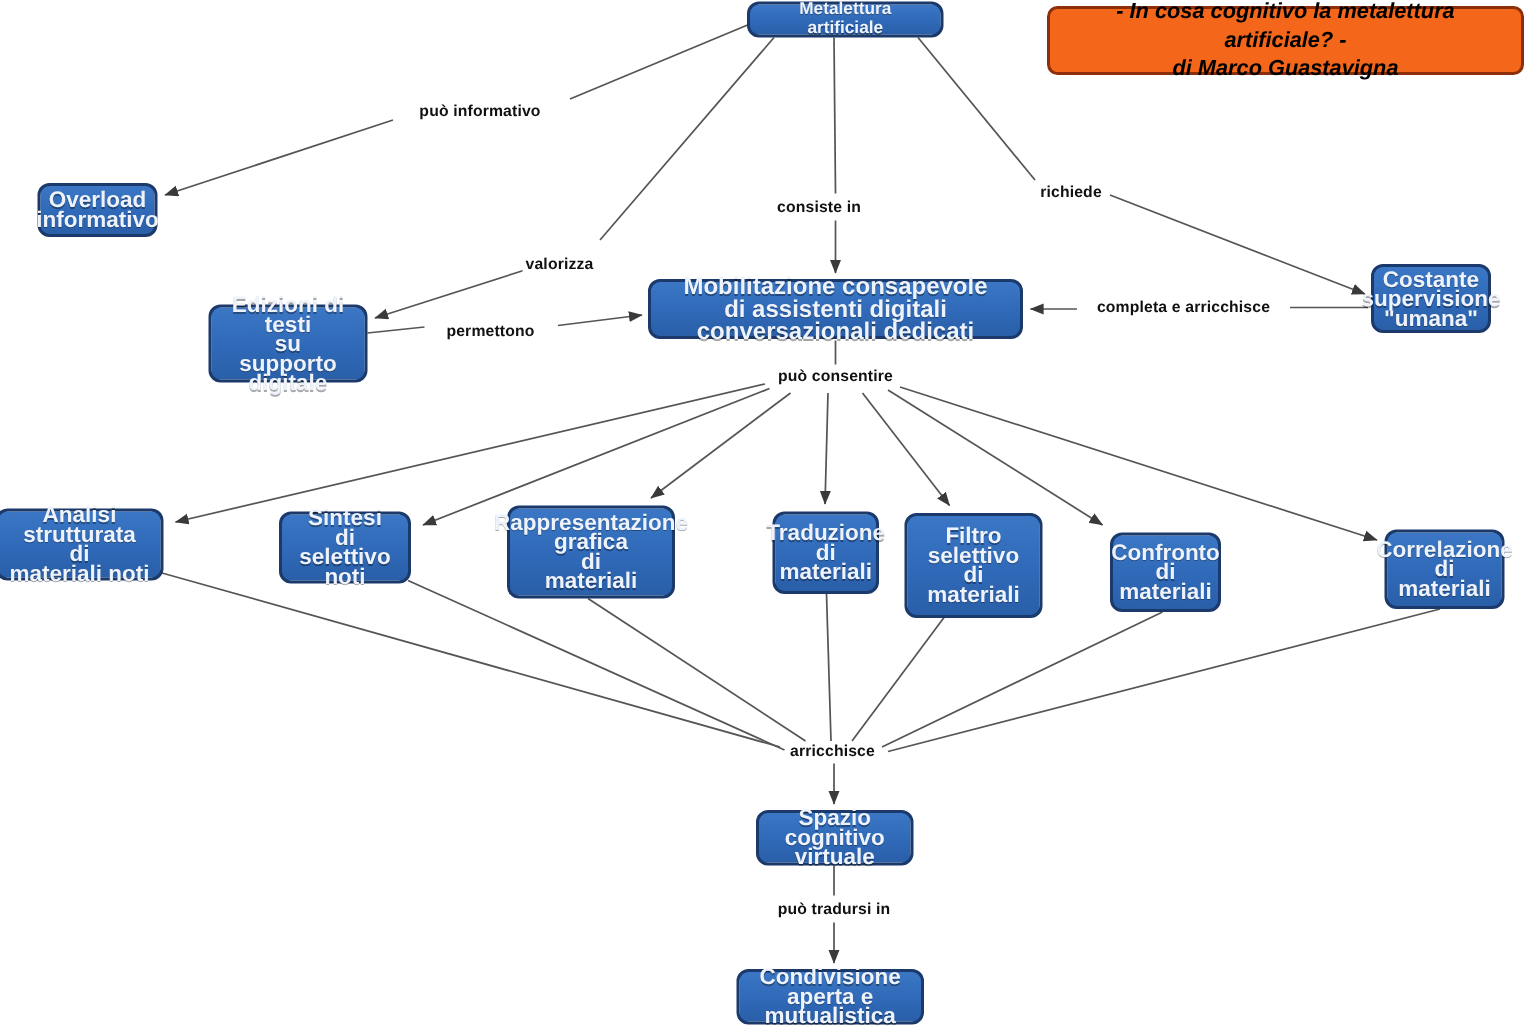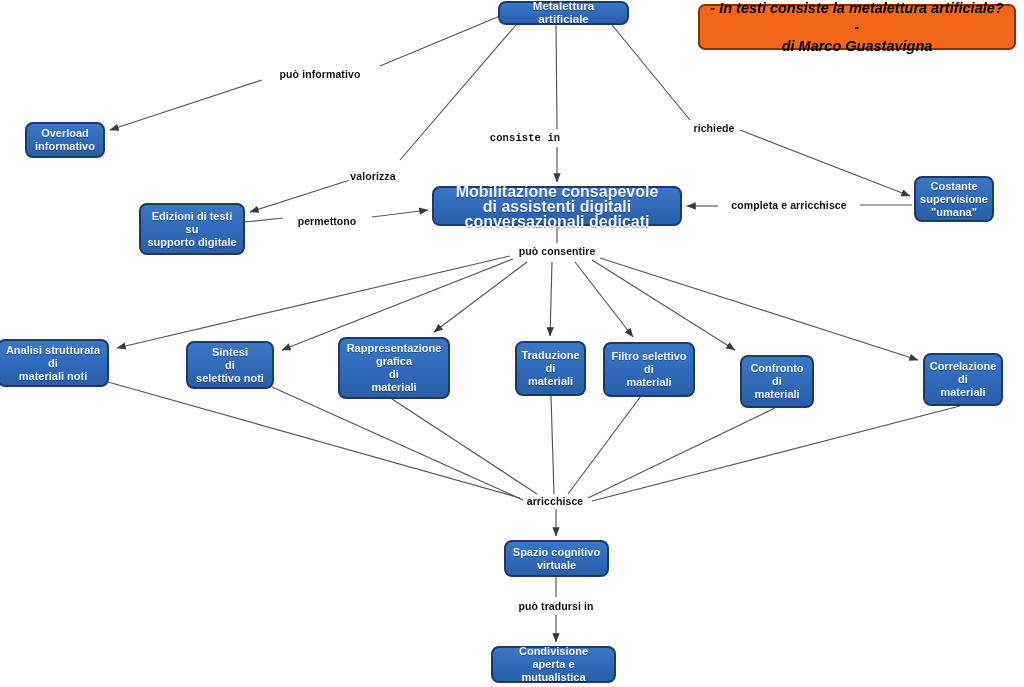--- a/index.html
+++ b/index.html
@@ -15,21 +15,21 @@
   svg#edges{position:absolute;left:0;top:0;width:1024px;height:687px;}
 
   .node{
     position:absolute;
     box-sizing:border-box;
     background:linear-gradient(180deg,#3b77c4 0%,#2f69b8 55%,#2a5fa8 100%);
     border:2px solid #1b3a6b;
     border-radius:8px;
     color:#eef3fb;
     font-weight:bold;
-    font-size:11px;
+    font-size:15px;
     line-height:13px;
     text-align:center;
     display:flex;
     align-items:center;
     justify-content:center;
     padding:3px 6px;
     white-space:pre-line;
     text-shadow:0 1px 0 rgba(0,0,0,.35);
   }
   .node.root{font-size:11.5px;}
@@ -116,21 +116,21 @@
       <path d="M 960,406 L 592,501"></path>
 
       <path d="M 556,509 L 556,536" marker-end="url(#arrow)"></path>
 
       <path d="M 556,577 L 556,597"></path>
       <path d="M 556,615 L 556,642" marker-end="url(#arrow)"></path>
 
     </g>
   </svg>
 
-  <div class="title-box" style="left:698px;top:4px;width:318px;height:46px;">- In testi consiste la metalettura artificiale? -
+  <div class="title-box" style="left:698px;top:4px;width:318px;height:46px;">- In cosa cognitivo la metalettura artificiale? -
 di Marco Guastavigna</div>
 
   <div class="node root" style="left:498px;top:1px;width:131px;height:24px;">Metalettura artificiale</div>
 
   <div class="node" style="left:25px;top:122px;width:80px;height:36px;">Overload
 informativo</div>
 
   <div class="node" style="left:139px;top:203px;width:106px;height:52px;">Edizioni di testi
 su
 supporto digitale</div>
@@ -152,41 +152,41 @@
 
   <div class="node" style="left:338px;top:337px;width:112px;height:62px;">Rappresentazione
 grafica
 di
 materiali</div>
 
   <div class="node" style="left:515px;top:341px;width:71px;height:55px;">Traduzione
 di
 materiali</div>
 
-  <div class="node" style="left:603px;top:342px;width:92px;height:55px;">Filtro selettivo
+  <div class="node" style="left:603px;top:342px;width:92px;height:70px;">Filtro selettivo
 di
 materiali</div>
 
   <div class="node" style="left:740px;top:355px;width:74px;height:53px;">Confronto
 di
 materiali</div>
 
   <div class="node" style="left:923px;top:353px;width:80px;height:53px;">Correlazione
 di
 materiali</div>
 
   <div class="node" style="left:504px;top:540px;width:105px;height:37px;">Spazio cognitivo
 virtuale</div>
 
   <div class="node" style="left:491px;top:646px;width:125px;height:37px;">Condivisione
 aperta e mutualistica</div>
 
   <div class="elabel" style="left:320px;top:74px;">può informativo</div>
   <div class="elabel" style="left:373px;top:160px;margin-top:16px;">valorizza</div>
-  <div class="elabel" style="left:525px;top:138px;font-family:Liberation Mono, monospace;">consiste in</div>
+  <div class="elabel" style="left:546px;top:138px;">consiste in</div>
   <div class="elabel" style="left:714px;top:128px;">richiede</div>
   <div class="elabel" style="left:327px;top:221px;">permettono</div>
   <div class="elabel" style="left:789px;top:205px;">completa e arricchisce</div>
   <div class="elabel" style="left:557px;top:251px;">può consentire</div>
   <div class="elabel" style="left:555px;top:501px;">arricchisce</div>
   <div class="elabel" style="left:556px;top:606px;">può tradursi in</div>
 
 </div>
 
 </body></html>

